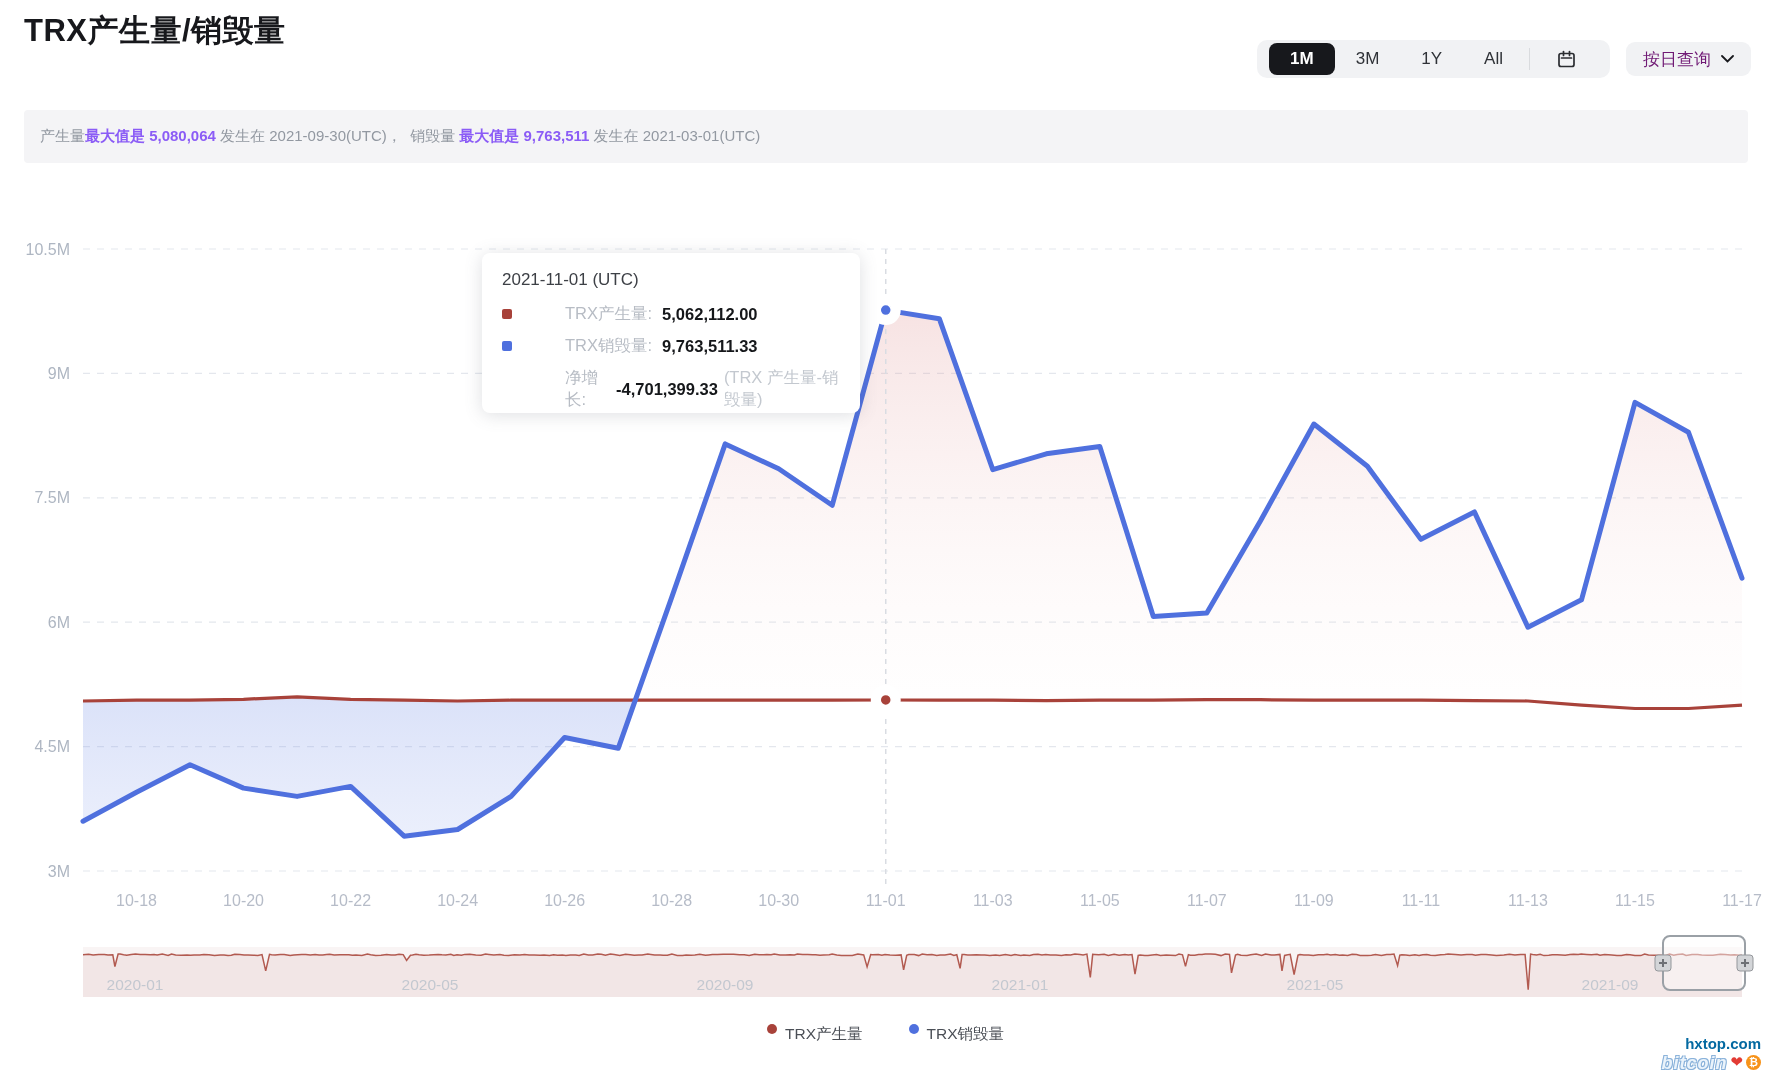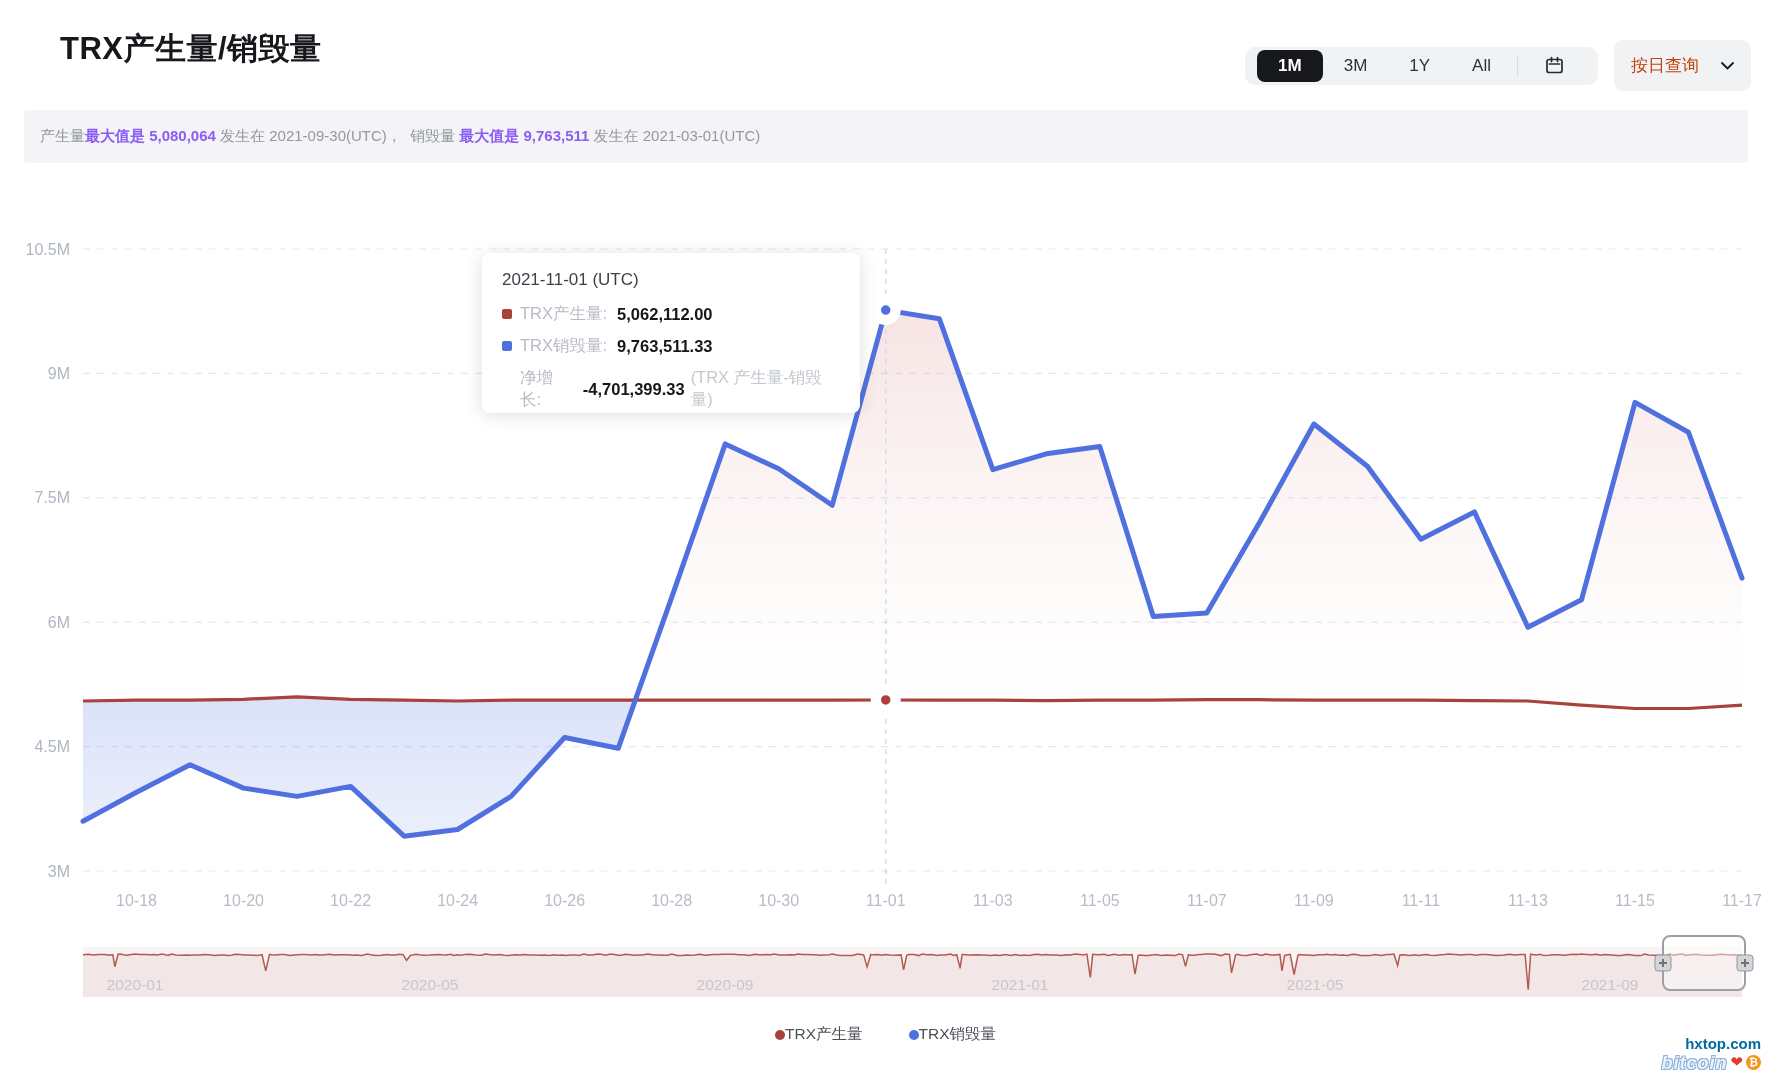--- a/index.html
+++ b/index.html
@@ -1,38 +1,38 @@
 <!DOCTYPE html>
 <html><head>
 <meta charset="utf-8">
 <style>
   html,body{margin:0;padding:0;background:#fff;}
   body{font-family:"Liberation Sans","DejaVu Sans",sans-serif;}
   .page{position:relative;width:1771px;height:1080px;overflow:hidden;background:#fff;}
-  .title{position:absolute;left:24px;top:28px;font-size:31px;font-weight:700;color:#17181c;letter-spacing:.5px;margin-left:36px;}
+  .title{position:absolute;left:24px;top:10px;font-size:31px;font-weight:700;color:#17181c;letter-spacing:.5px;}
   .controls{position:absolute;top:40px;right:20px;display:flex;gap:16px;align-items:center;}
   .seg{display:flex;align-items:center;background:#f1f2f4;border-radius:10px;padding:12px;height:38px;box-sizing:border-box;}
   .seg-item{border:none;background:transparent;font-size:17px;color:#2f3237;padding:0 21px;height:32px;border-radius:8px;cursor:pointer;font-family:inherit;display:flex;align-items:center;}
   .seg-item.selected{background:#17181c;color:#fff;font-weight:600;}
   .seg-divider{width:1px;height:22px;background:#d9dbde;margin:0 5px;}
-  .dropdown{display:flex;align-items:center;gap:22px;background:#f1f2f4;border:none;border-radius:9px;height:51px;padding:0 17px;font-size:17px;color:#c2410c;cursor:pointer;font-family:inherit;}
+  .dropdown{display:flex;align-items:center;gap:10px;background:#f1f2f4;border:none;border-radius:9px;height:34px;padding:0 17px;font-size:17px;color:#701a75;cursor:pointer;font-family:inherit;}
   .summary{position:absolute;left:24px;right:23px;top:110px;height:53px;background:#f4f4f6;border-radius:4px;display:flex;align-items:center;padding:0 16px;font-size:15px;white-space:pre-wrap;box-sizing:border-box;}
   .sum-gray{color:#9298a1;}
   .sum-strong{color:#8b5cf6;font-weight:700;}
   #chart-svg{position:absolute;left:0;top:0;}
   .tooltip{position:absolute;left:482px;top:253px;width:378px;height:160px;box-sizing:border-box;background:#fff;border-radius:8px;box-shadow:0 2px 18px rgba(90,95,110,.20);padding:17px 20px;z-index:5;}
   .tt-title{font-size:17px;color:#3d4046;margin-bottom:13px;}
   .tt-row{display:flex;align-items:center;font-size:16.5px;margin-bottom:10px;}
   .tt-sq{width:10px;height:10px;border-radius:2px;margin-right:8px;flex:none;}
-  .tt-label{color:#b7bcc4;margin-right:10px;}
+  .tt-label{color:#b7bcc4;margin-right:10px;margin-left:45px;}
   .tt-value{color:#15171a;font-weight:700;}
   .tt-note{color:#c3c8cf;margin-left:6px;font-weight:400;}
   .tt-row.net{padding-left:18px;margin-bottom:0;}
   .legend{position:absolute;left:0;right:0;top:1024px;display:flex;justify-content:center;gap:46px;z-index:4;}
-  .legend-item{display:flex;align-items:center;gap:0;font-size:15.5px;color:#4b4f56;cursor:pointer;}
+  .legend-item{display:flex;gap:8px;font-size:15.5px;color:#4b4f56;cursor:pointer;}
   .legend-dot{width:10px;height:10px;border-radius:50%;}
   .watermark{position:absolute;right:10px;top:1036px;text-align:right;line-height:1.12;z-index:4;}
   .wm-site{font-size:15px;font-weight:700;color:#0369a1;}
   .wm-row2{display:flex;align-items:center;justify-content:flex-end;gap:3px;}
   .wm-brand{font-size:18px;font-weight:700;font-style:italic;letter-spacing:1px;color:#eaf3fb;text-shadow:-1px -1px 0 #8ab2da,1px -1px 0 #8ab2da,-1px 1px 0 #8ab2da,1px 1px 0 #8ab2da;}
   .wm-heart{color:#e23b34;font-size:15px;}
   .wm-coin{display:inline-block;width:15px;height:15px;border-radius:50%;background:#f7931a;color:#fff;font-size:11px;line-height:15px;text-align:center;font-weight:700;}
 </style>
 </head>
 <body>

